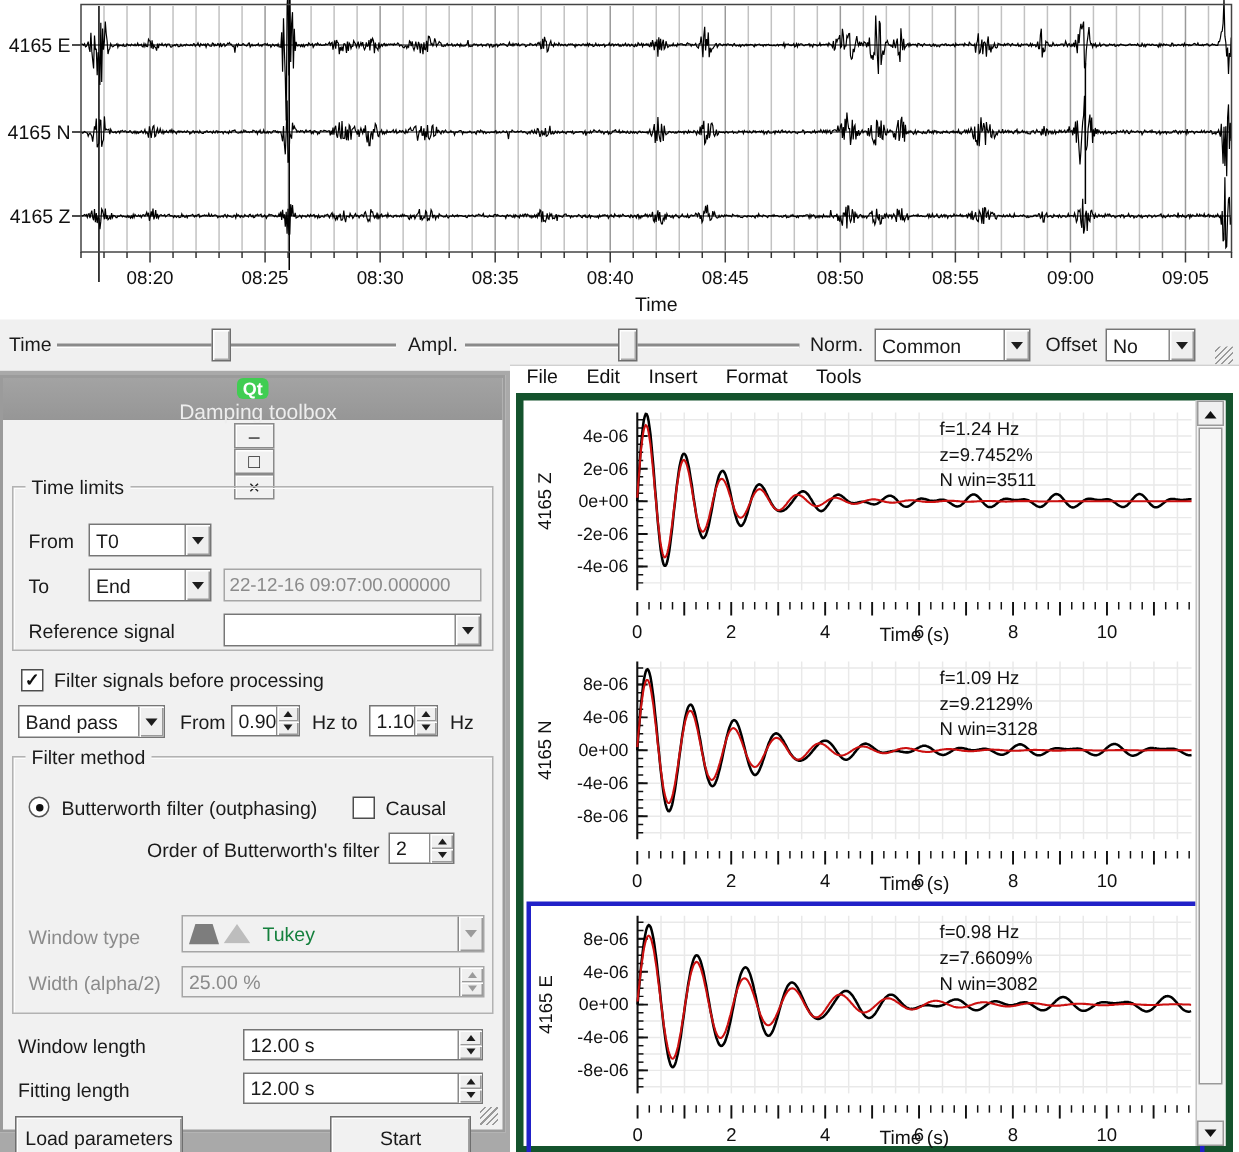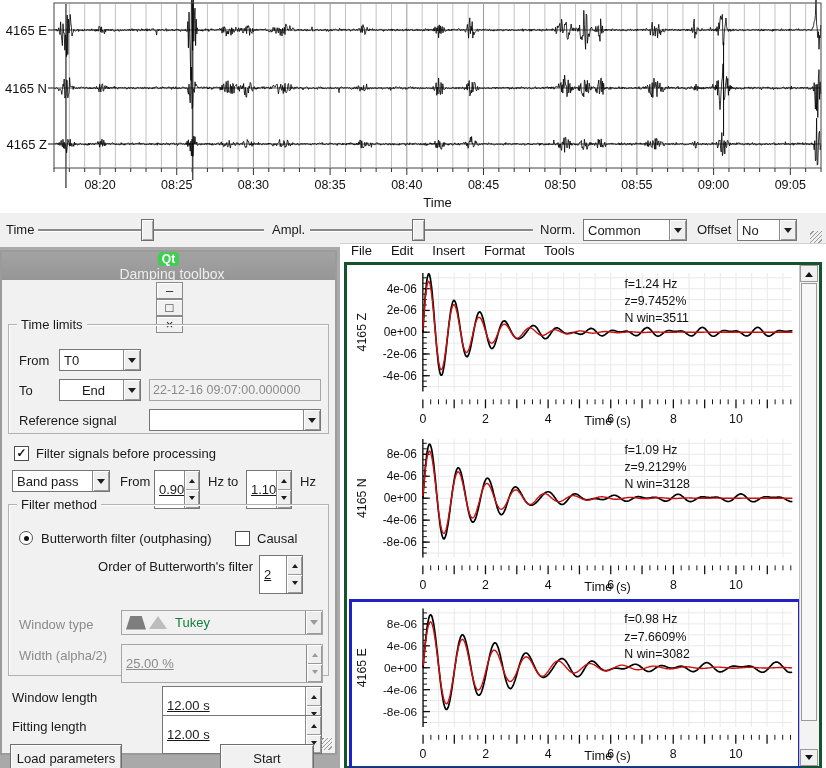--- a/index.html
+++ b/index.html
@@ -40,41 +40,41 @@
   .gb>.glab{position:absolute;top:-8px;left:8px;background:#f1f1f1;padding:0 4px;}
   .glab.dim,.dim{color:#8b8b8b;}
   .row{position:absolute;height:22px;display:flex;align-items:center;}
   .field{position:absolute;height:22px;background:#f1f1f1;border:1px solid #a6a6a6;box-sizing:border-box;
          color:#8b8b8b;display:flex;align-items:center;padding-left:3px;white-space:nowrap;overflow:hidden;font-size:12.5px;}
   .cbox{width:13px;height:13px;background:#ffffff;border:1px solid #4d4d4d;display:inline-flex;
         align-items:center;justify-content:center;font-size:12px;font-weight:bold;color:#111;flex:none;}
   .rad{width:12px;height:12px;border:1px solid #555;border-radius:50%;background:#fff;display:inline-flex;
        align-items:center;justify-content:center;flex:none;}
   .rad.sel::after{content:"";width:5px;height:5px;border-radius:50%;background:#111;}
-  .spin{position:absolute;height:39px;background:#ffffff;border:1px solid #767676;box-sizing:border-box;display:flex;text-decoration:underline;}
+  .spin{position:absolute;height:21px;background:#ffffff;border:1px solid #767676;box-sizing:border-box;display:flex;}
   .spin .sval{flex:1;display:flex;align-items:center;padding-left:4px;white-space:nowrap;}
   .spin .sarr{width:15px;display:flex;flex-direction:column;border-left:1px solid #8a8a8a;}
   .spin .sarr div{flex:1;background:#efefef;display:flex;align-items:center;justify-content:center;
                   box-shadow:inset 1px 1px 0 #fff, inset -1px -1px 0 #9a9a9a;}
   .up{width:0;height:0;border:3px solid transparent;border-bottom:4px solid #1d1d1d;margin-bottom:2px;}
   .dn{width:0;height:0;border:3px solid transparent;border-top:4px solid #1d1d1d;margin-top:2px;}
   .spin.dis{background:#f1f1f1;border-color:#a6a6a6;color:#8b8b8b;}
   .spin.dis .up{border-bottom-color:#9a9a9a;}.spin.dis .dn{border-top-color:#9a9a9a;}
   .pbtn{position:absolute;height:26px;background:#f1f1f1;border:1px solid #6e6e6e;
         box-shadow:inset 1px 1px 0 #ffffff, inset -1px -1px 0 #a0a0a0;
         display:flex;align-items:center;justify-content:center;}
   .wicon1{width:20px;height:14px;background:#7d7d7d;clip-path:polygon(22% 0,78% 0,100% 100%,0 100%);}
   .wicon2{width:18px;height:13px;background:#bdbdbd;clip-path:polygon(50% 0,100% 100%,0 100%);margin-left:3px;}
 
   
   .plotwin{position:absolute;left:340px;top:243px;width:486px;height:525px;background:#ffffff;border-top:1px solid #d0d0d0;}
   .menubar{height:17px;display:flex;gap:19px;padding-left:11px;align-items:flex-start;overflow:hidden;}
   .menubar span{line-height:19px;margin-top:-3px;color:#111;}
   .plotbox{position:absolute;left:4px;top:18px;width:478px;height:507px;background:#ffffff;
-           border:3px solid #14532d;box-sizing:border-box;}
+           border:5px solid #14532d;box-sizing:border-box;}
   .plots{position:absolute;left:0;top:0;width:456px;height:100%;}
   .plotblk{position:absolute;left:2px;width:452px;box-sizing:border-box;}
   .plotblk.hl{border:3px solid #2121c8;}
   .vscroll{position:absolute;right:0;top:0;width:19px;height:100%;background:#f3f3f3;border-left:1px solid #c4c4c4;}
   .sbtn{position:absolute;left:0;width:18px;height:17px;background:#f0f0f0;border:1px solid #9a9a9a;
         box-sizing:border-box;display:flex;align-items:center;justify-content:center;}
   .sthumb{position:absolute;left:1px;width:16px;background:#f7f7f7;border:1px solid #9a9a9a;box-sizing:border-box;}
   .sup{width:0;height:0;border:4px solid transparent;border-bottom:5px solid #111;margin-bottom:3px;}
   .sdn{width:0;height:0;border:4px solid transparent;border-top:5px solid #111;margin-top:3px;}
 </style>
@@ -261,21 +261,21 @@
           </div>
         <div class="combo" style="left:50px;top:24px;width:82px;">
           <span class="val">T0</span>
           <span class="cbtn">
               <span class="tri"></span>
             </span>
         </div>
         <div class="row" style="left:10px;top:54px;">
             <span>To</span>
           </div>
-        <div class="combo" style="left:50px;top:54px;width:82px;text-align:center;">
+        <div class="combo" style="left:50px;top:54px;width:82px;">
           <span class="val">End</span>
           <span class="cbtn">
               <span class="tri"></span>
             </span>
         </div>
         <div class="field" style="left:140px;top:54px;width:172px;">22-12-16 09:07:00.000000</div>
         <div class="row" style="left:10px;top:84px;">
             <span>Reference signal</span>
           </div>
         <div class="combo" style="left:140px;top:84px;width:172px;">

